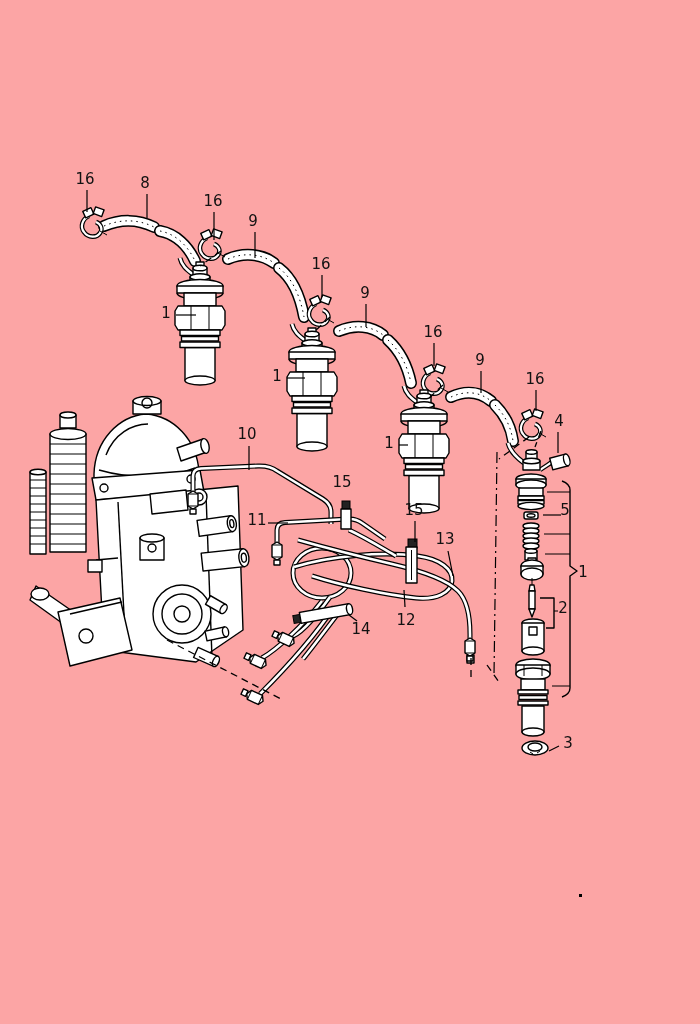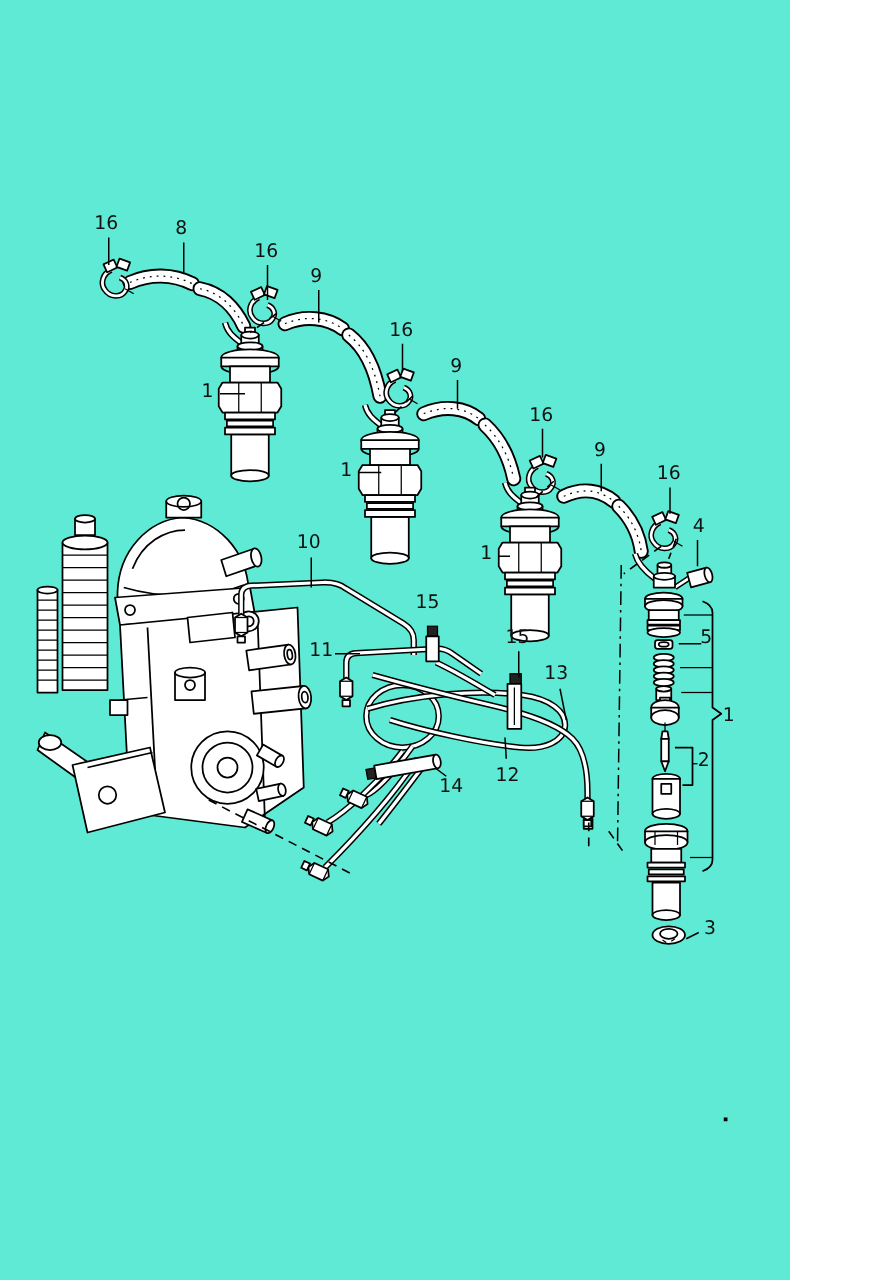--- a/index.html
+++ b/index.html
@@ -1,16 +1,16 @@
 <!DOCTYPE html>
 <html><head>
 <meta charset="utf-8">
 <style>
   html,body{margin:0;padding:0;background:#fff;}
-  #page{position:relative;width:632px;height:1024px;background:#5eead4;overflow:hidden;}
+  #page{position:relative;width:700px;height:1024px;background:#fca5a5;overflow:hidden;}
   svg{display:block;}
   .ln{fill:#fff;stroke:#000;stroke-width:1.4;stroke-linejoin:round;}
   .lnd{fill:#222;stroke:#000;stroke-width:1;}
   .lnf{fill:none;stroke:#000;stroke-width:1.4;stroke-linejoin:round;}
   .lnt{fill:none;stroke:#000;stroke-width:1;}
   .po{fill:none;stroke:#000;stroke-width:5;}
   .pi{fill:none;stroke:#fff;stroke-width:2.6;}
   .so{fill:none;stroke:#000;stroke-width:4.6;}
   .si{fill:none;stroke:#fff;stroke-width:2.2;}
   .ho{fill:none;stroke:#000;stroke-width:12;stroke-linecap:round;}

